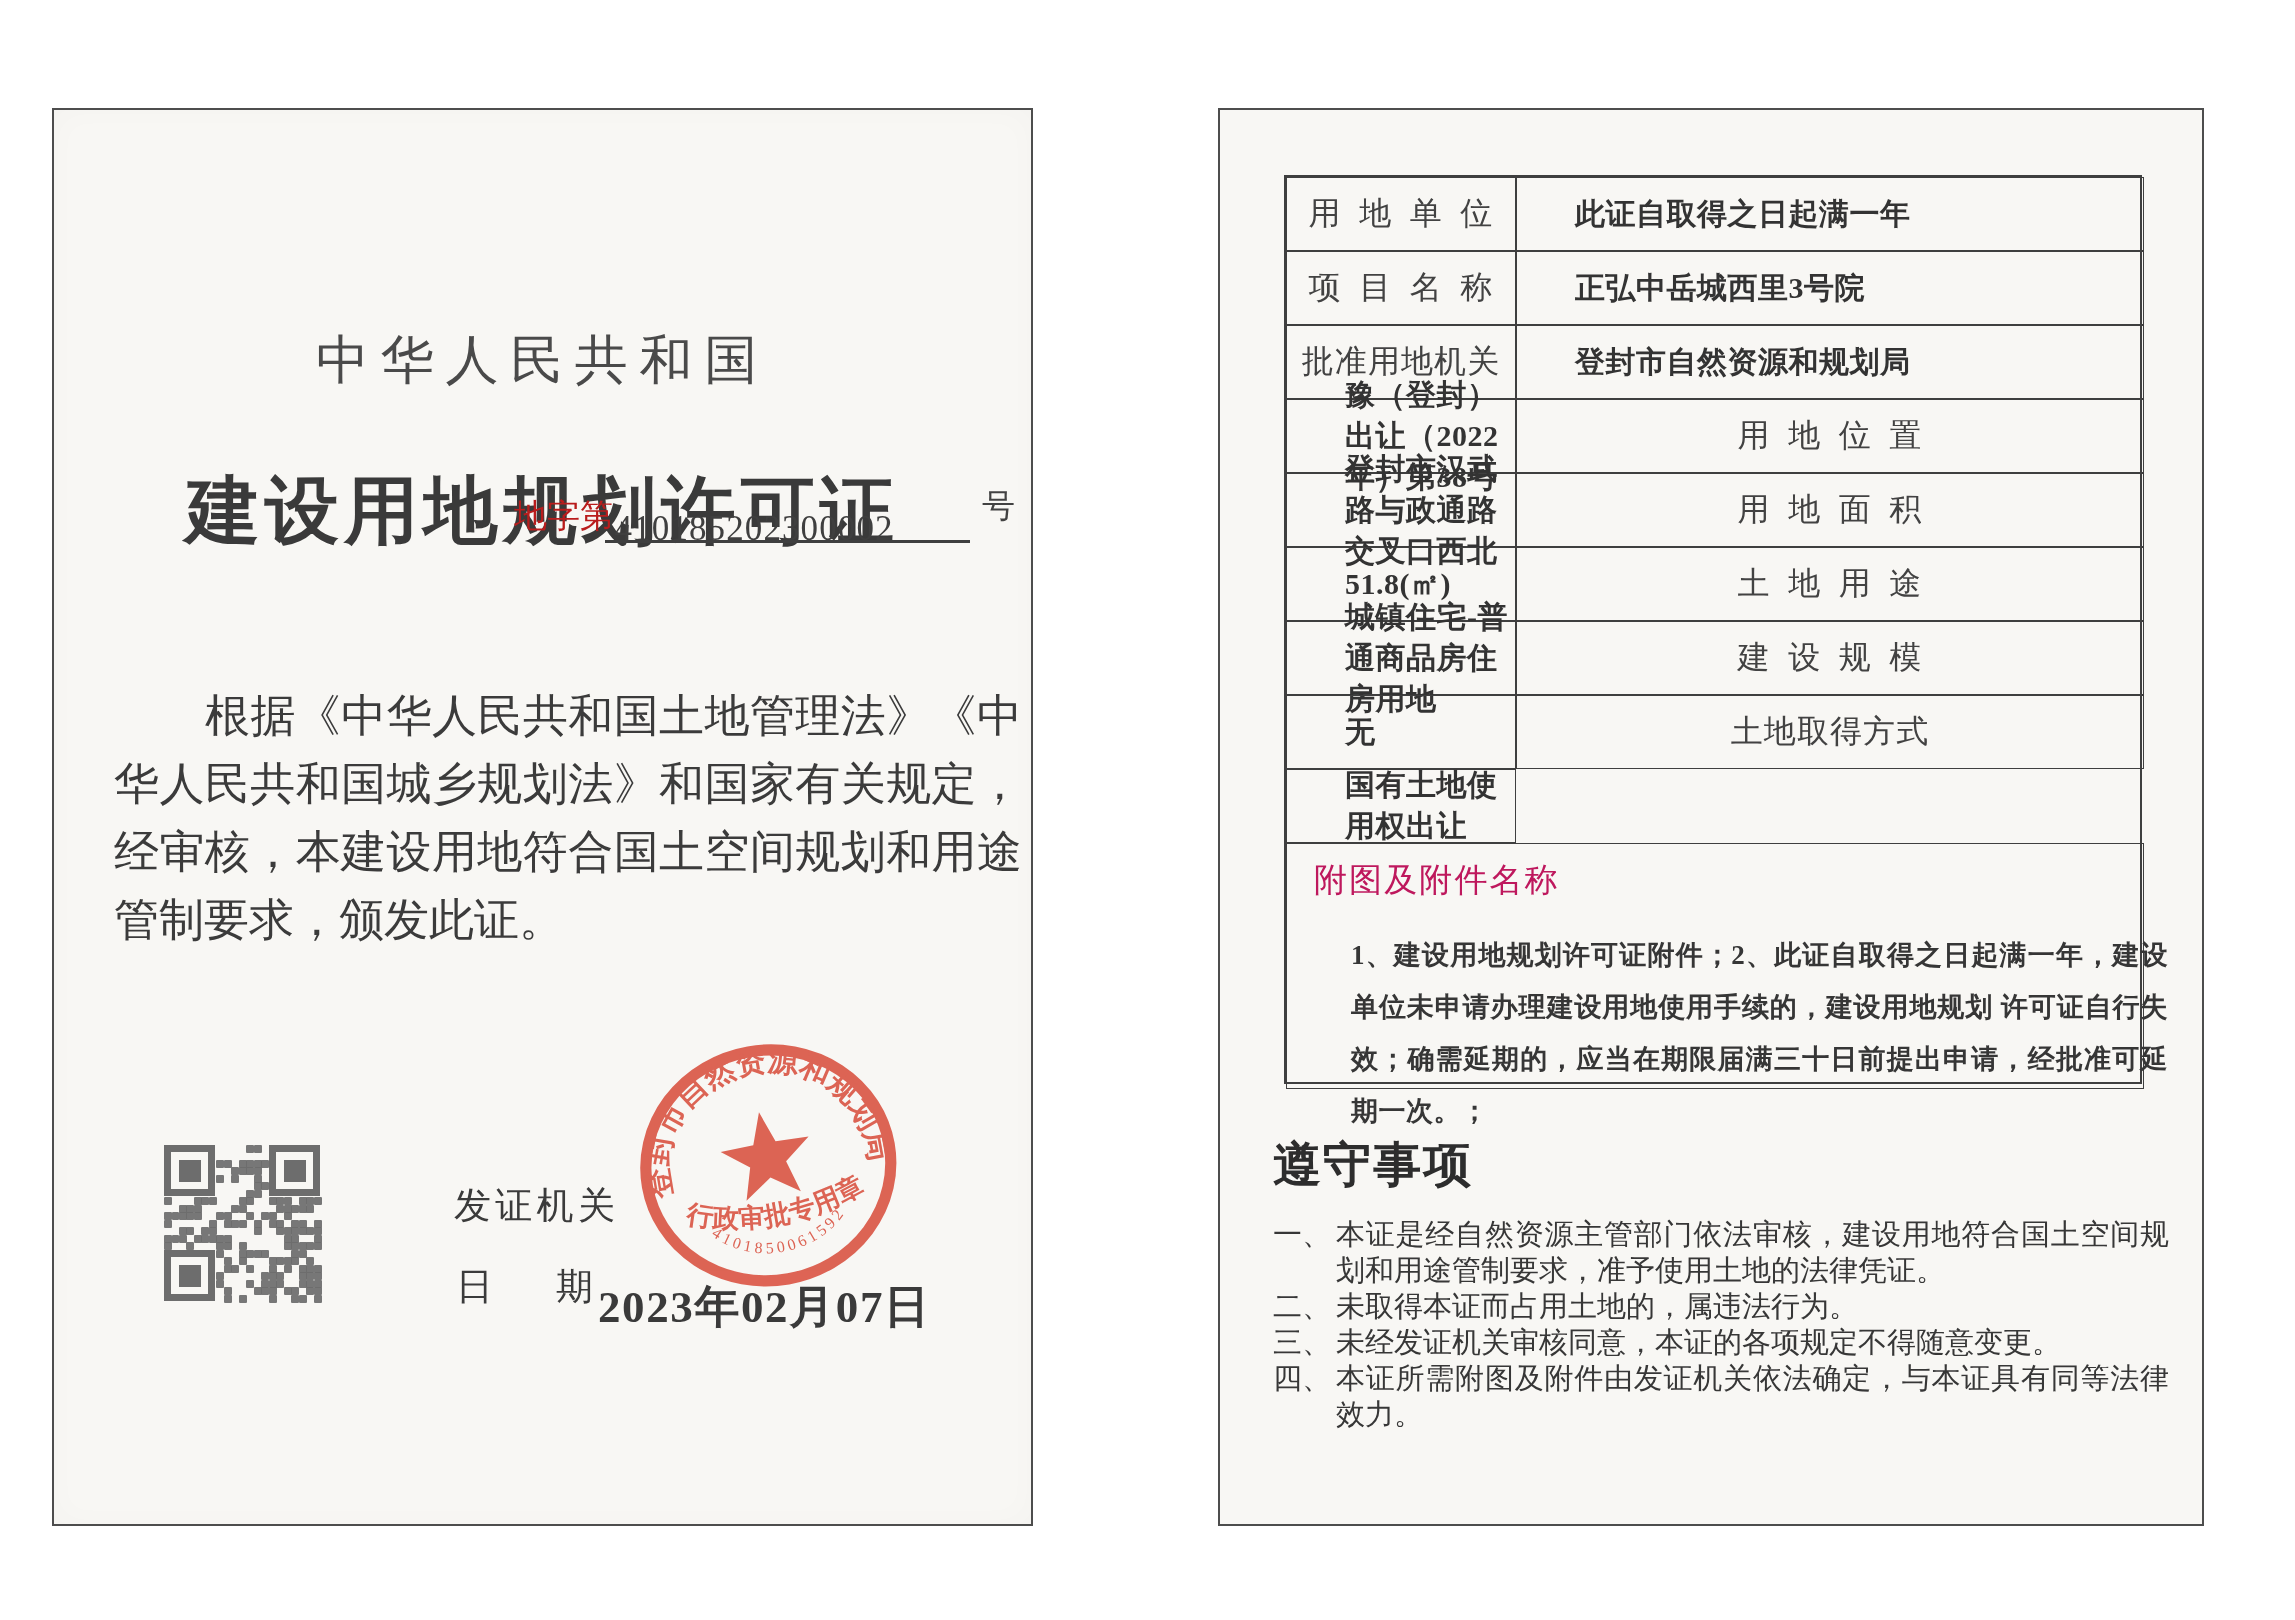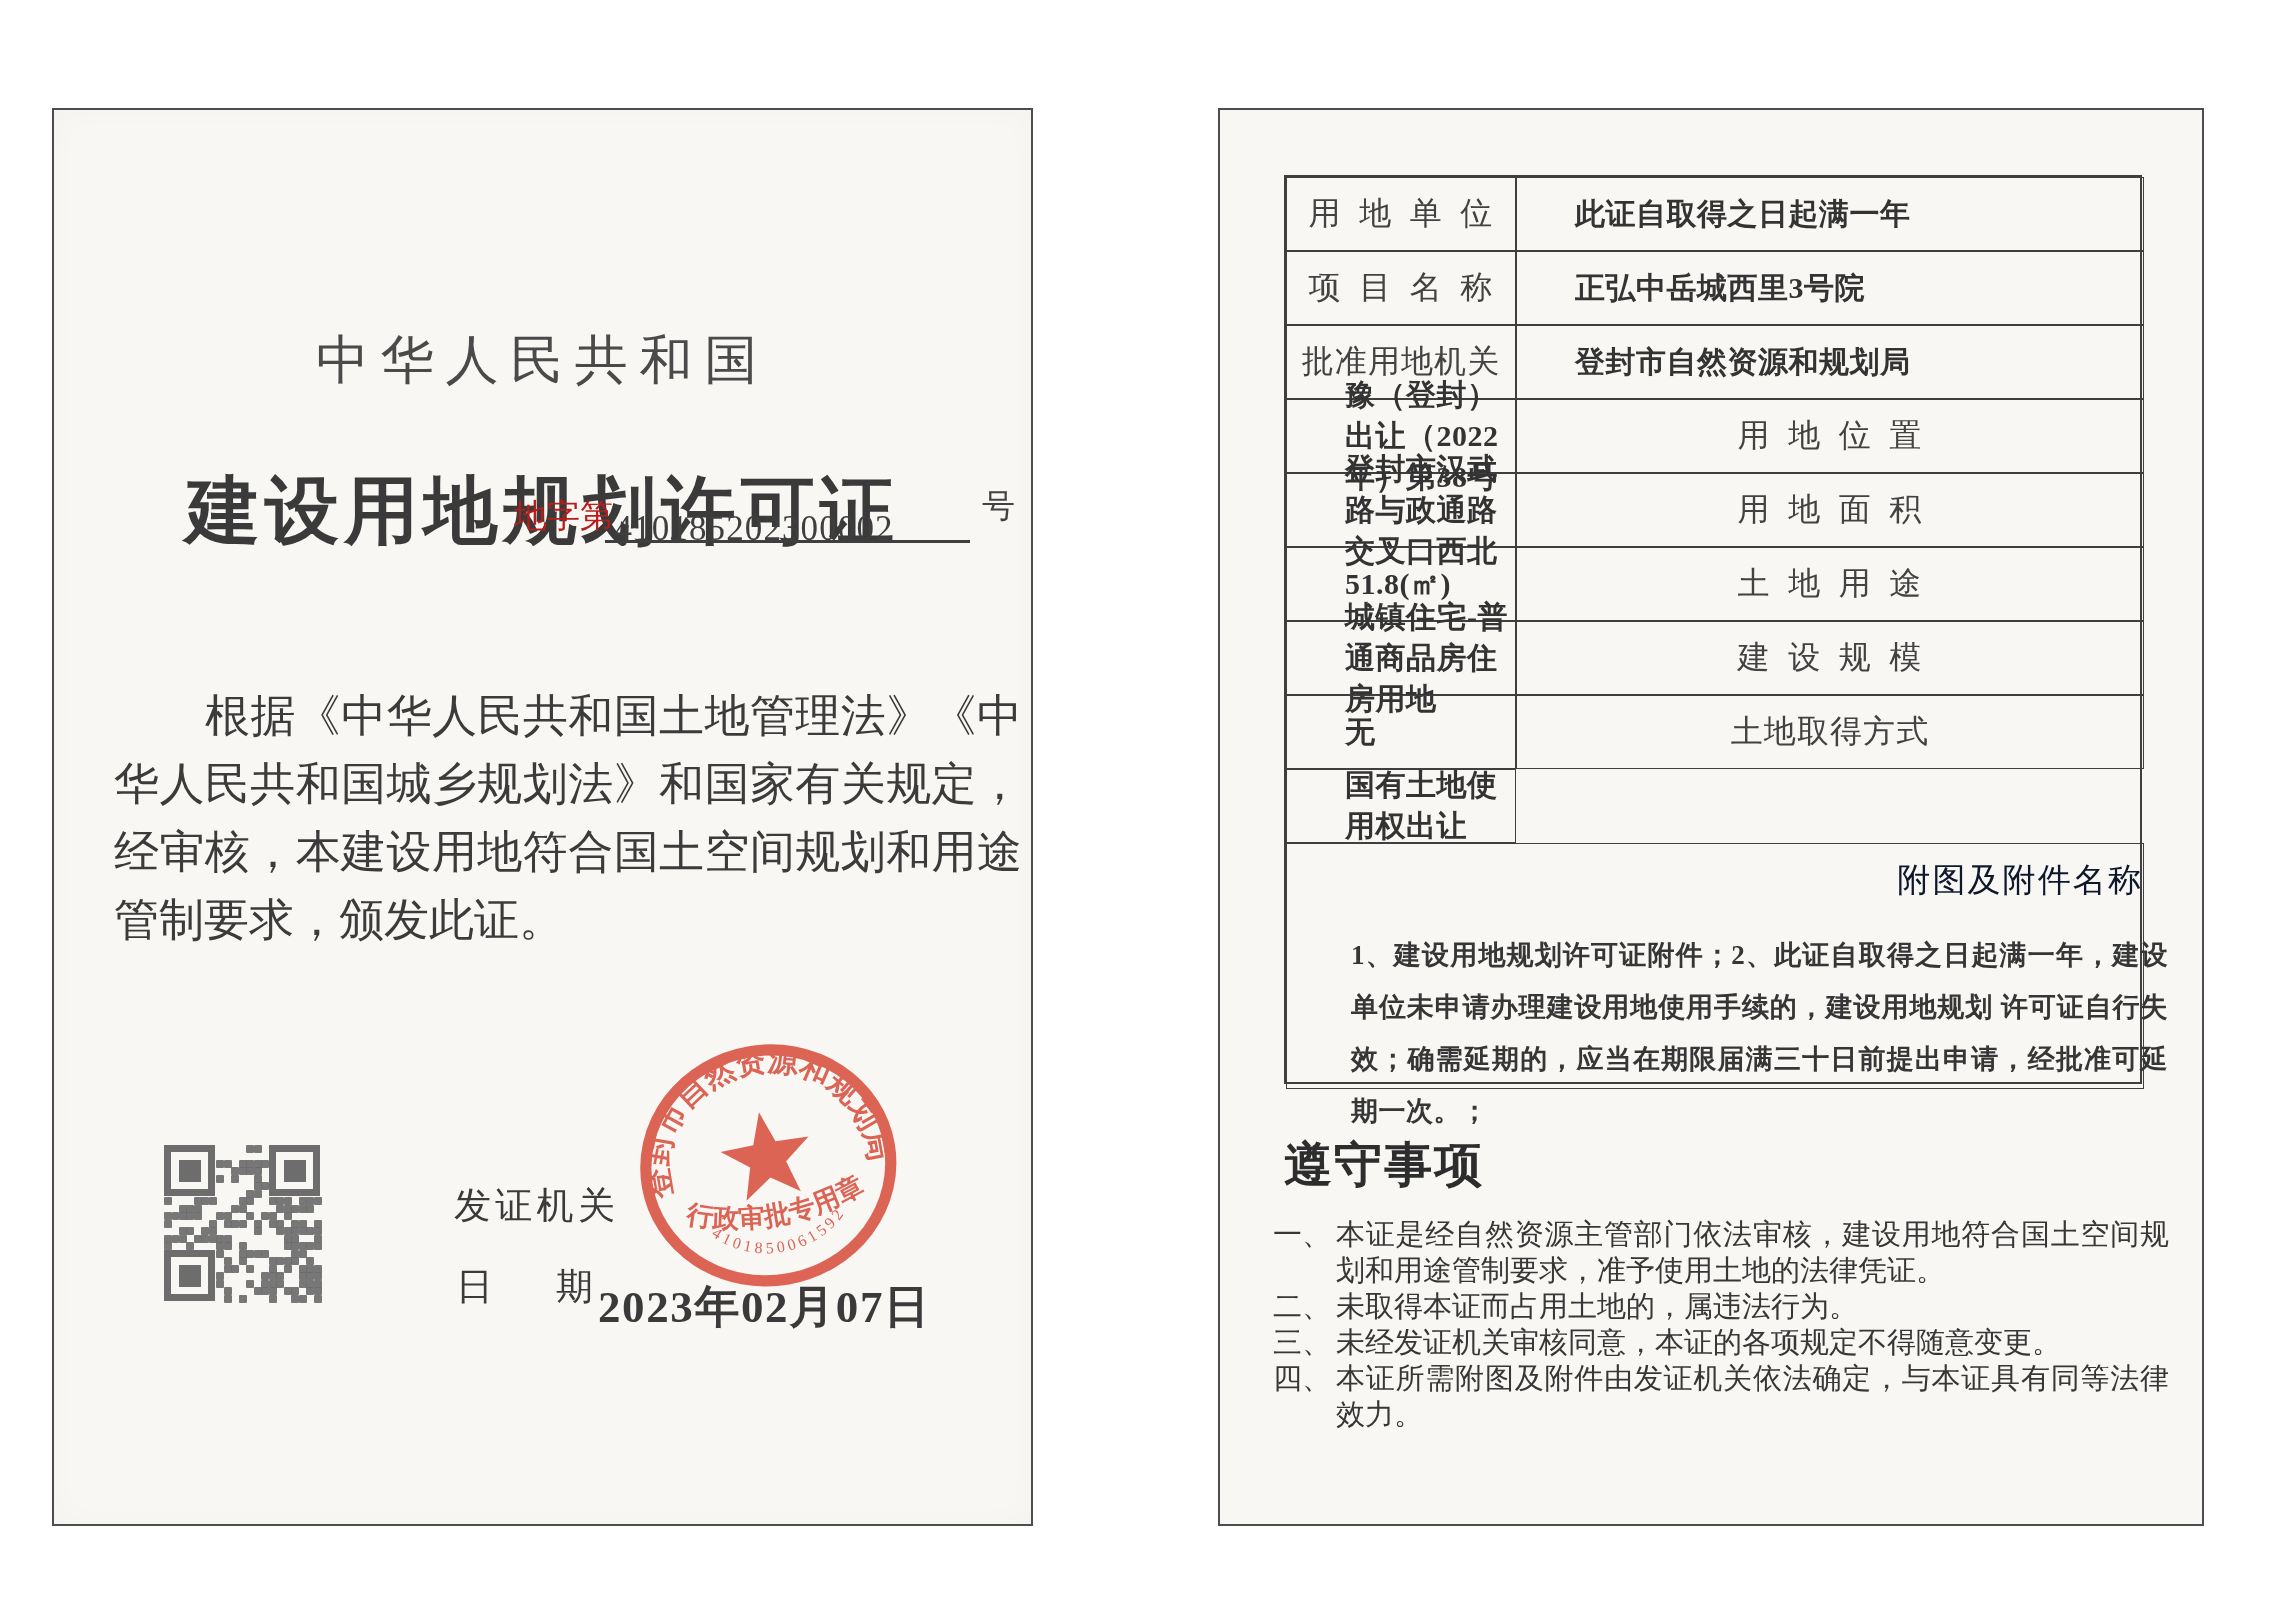--- a/index.html
+++ b/index.html
@@ -67,28 +67,28 @@
     grid-template-rows:repeat(9,74px) 246px;
     border:2.7px solid #3f3f3f;box-sizing:border-box;
   }
   .cell{border:1.1px solid #3f3f3f;display:flex;align-items:center;box-sizing:border-box;}
   .cell-label{justify-content:center;font-size:32px;color:#424242;word-spacing:7.5px;letter-spacing:1.1px;}
   .cell-value{
     padding-left:58px;font-family:"Liberation Serif","DejaVu Serif",serif;
     font-size:30px;font-weight:600;color:#333;letter-spacing:0.5px;
   }
   .cell-attach{grid-column:1 / span 2;display:block;border:1.1px solid #3f3f3f;box-sizing:border-box;}
-  .attach-heading{margin:14px 0 12px 27px;font-size:33px;color:#0f172a;letter-spacing:2.1px;text-align:right;}
+  .attach-heading{margin:14px 0 12px 27px;font-size:33px;color:#be185d;letter-spacing:2.1px;}
   .attach-note{
     margin:26px 0 0 64px;width:817px;
     font-family:"Liberation Serif","DejaVu Serif",serif;font-size:27px;font-weight:600;
     line-height:52px;color:#363636;text-align:justify;letter-spacing:0.5px;
   }
   .observe-heading{
-    position:absolute;left:64px;top:1023px;font-size:48px;font-weight:700;color:#2d2d2d;letter-spacing:2.1px;
+    position:absolute;left:53px;top:1023px;font-size:48px;font-weight:700;color:#2d2d2d;letter-spacing:2.1px;
   }
   .rules{position:absolute;left:53px;top:1106px;width:908px;}
   .rule{display:flex;font-size:29px;line-height:36px;color:#373737;font-weight:500;}
   .rule-num{flex:0 0 63px;}
   .rule-text{width:833px;text-align:justify;}
 </style>
 </head>
 <body>
 
 <div class="page page-left">

